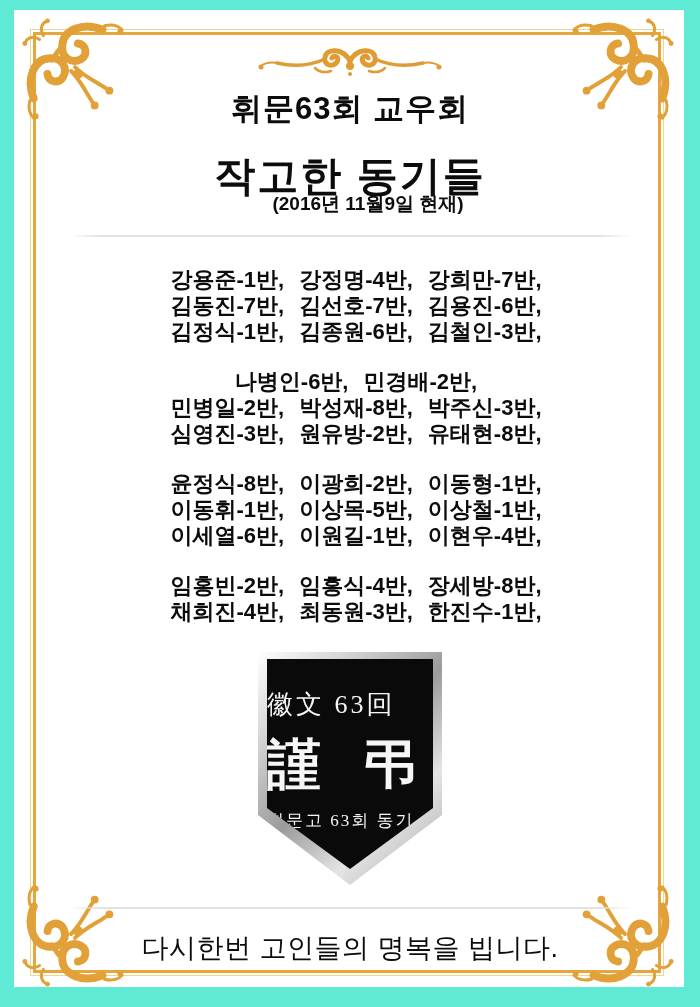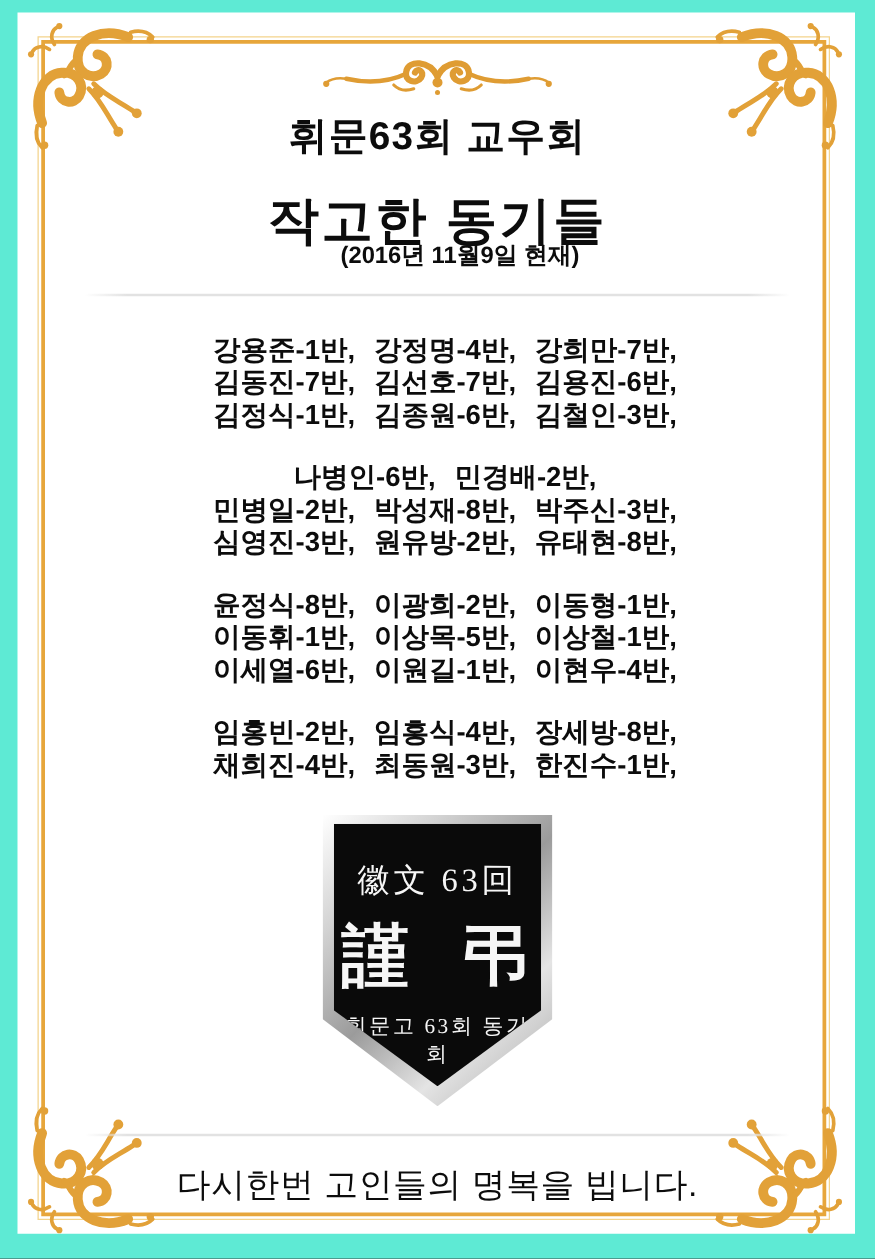--- a/index.html
+++ b/index.html
@@ -57,21 +57,21 @@
 
   
   .banner-outer {
     position:absolute; left:258px; top:652px; width:184px; height:233px;
     clip-path:polygon(0 0, 100% 0, 100% 70%, 50% 100%, 0 70%);
     background:linear-gradient(135deg,#ffffff 0%,#d4d4d4 22%,#9b9b9b 48%,#e4e4e4 72%,#a8a8a8 100%);
   }
   .banner-inner {
     position:absolute; left:9px; right:9px; top:7px; bottom:16px;
     clip-path:polygon(0 0, 100% 0, 100% 71%, 50% 100%, 0 71%);
-    background:#0a0a0a; color:#f6f6f6; text-align:center;
+    background:#0a0a0a; color:#f6f6f6; 
     font-family:"Liberation Serif","DejaVu Serif",serif;
   }
   .banner-line1 { position:absolute; top:28px; left:0; right:0; font-size:26px; letter-spacing:3px; }
   .banner-line2 { position:absolute; top:70px; left:0; right:0; font-size:54px; font-weight:700; word-spacing:26px; letter-spacing:2px; }
   .banner-line3 { position:absolute; top:150px; left:0; right:0; font-size:17px; letter-spacing:2px; }
 
   .closing {
     position:absolute; top:930px; left:0; right:0; text-align:center;
     font-size:27px; font-weight:400; color:#0c0c0c; letter-spacing:0.5px;
   }

